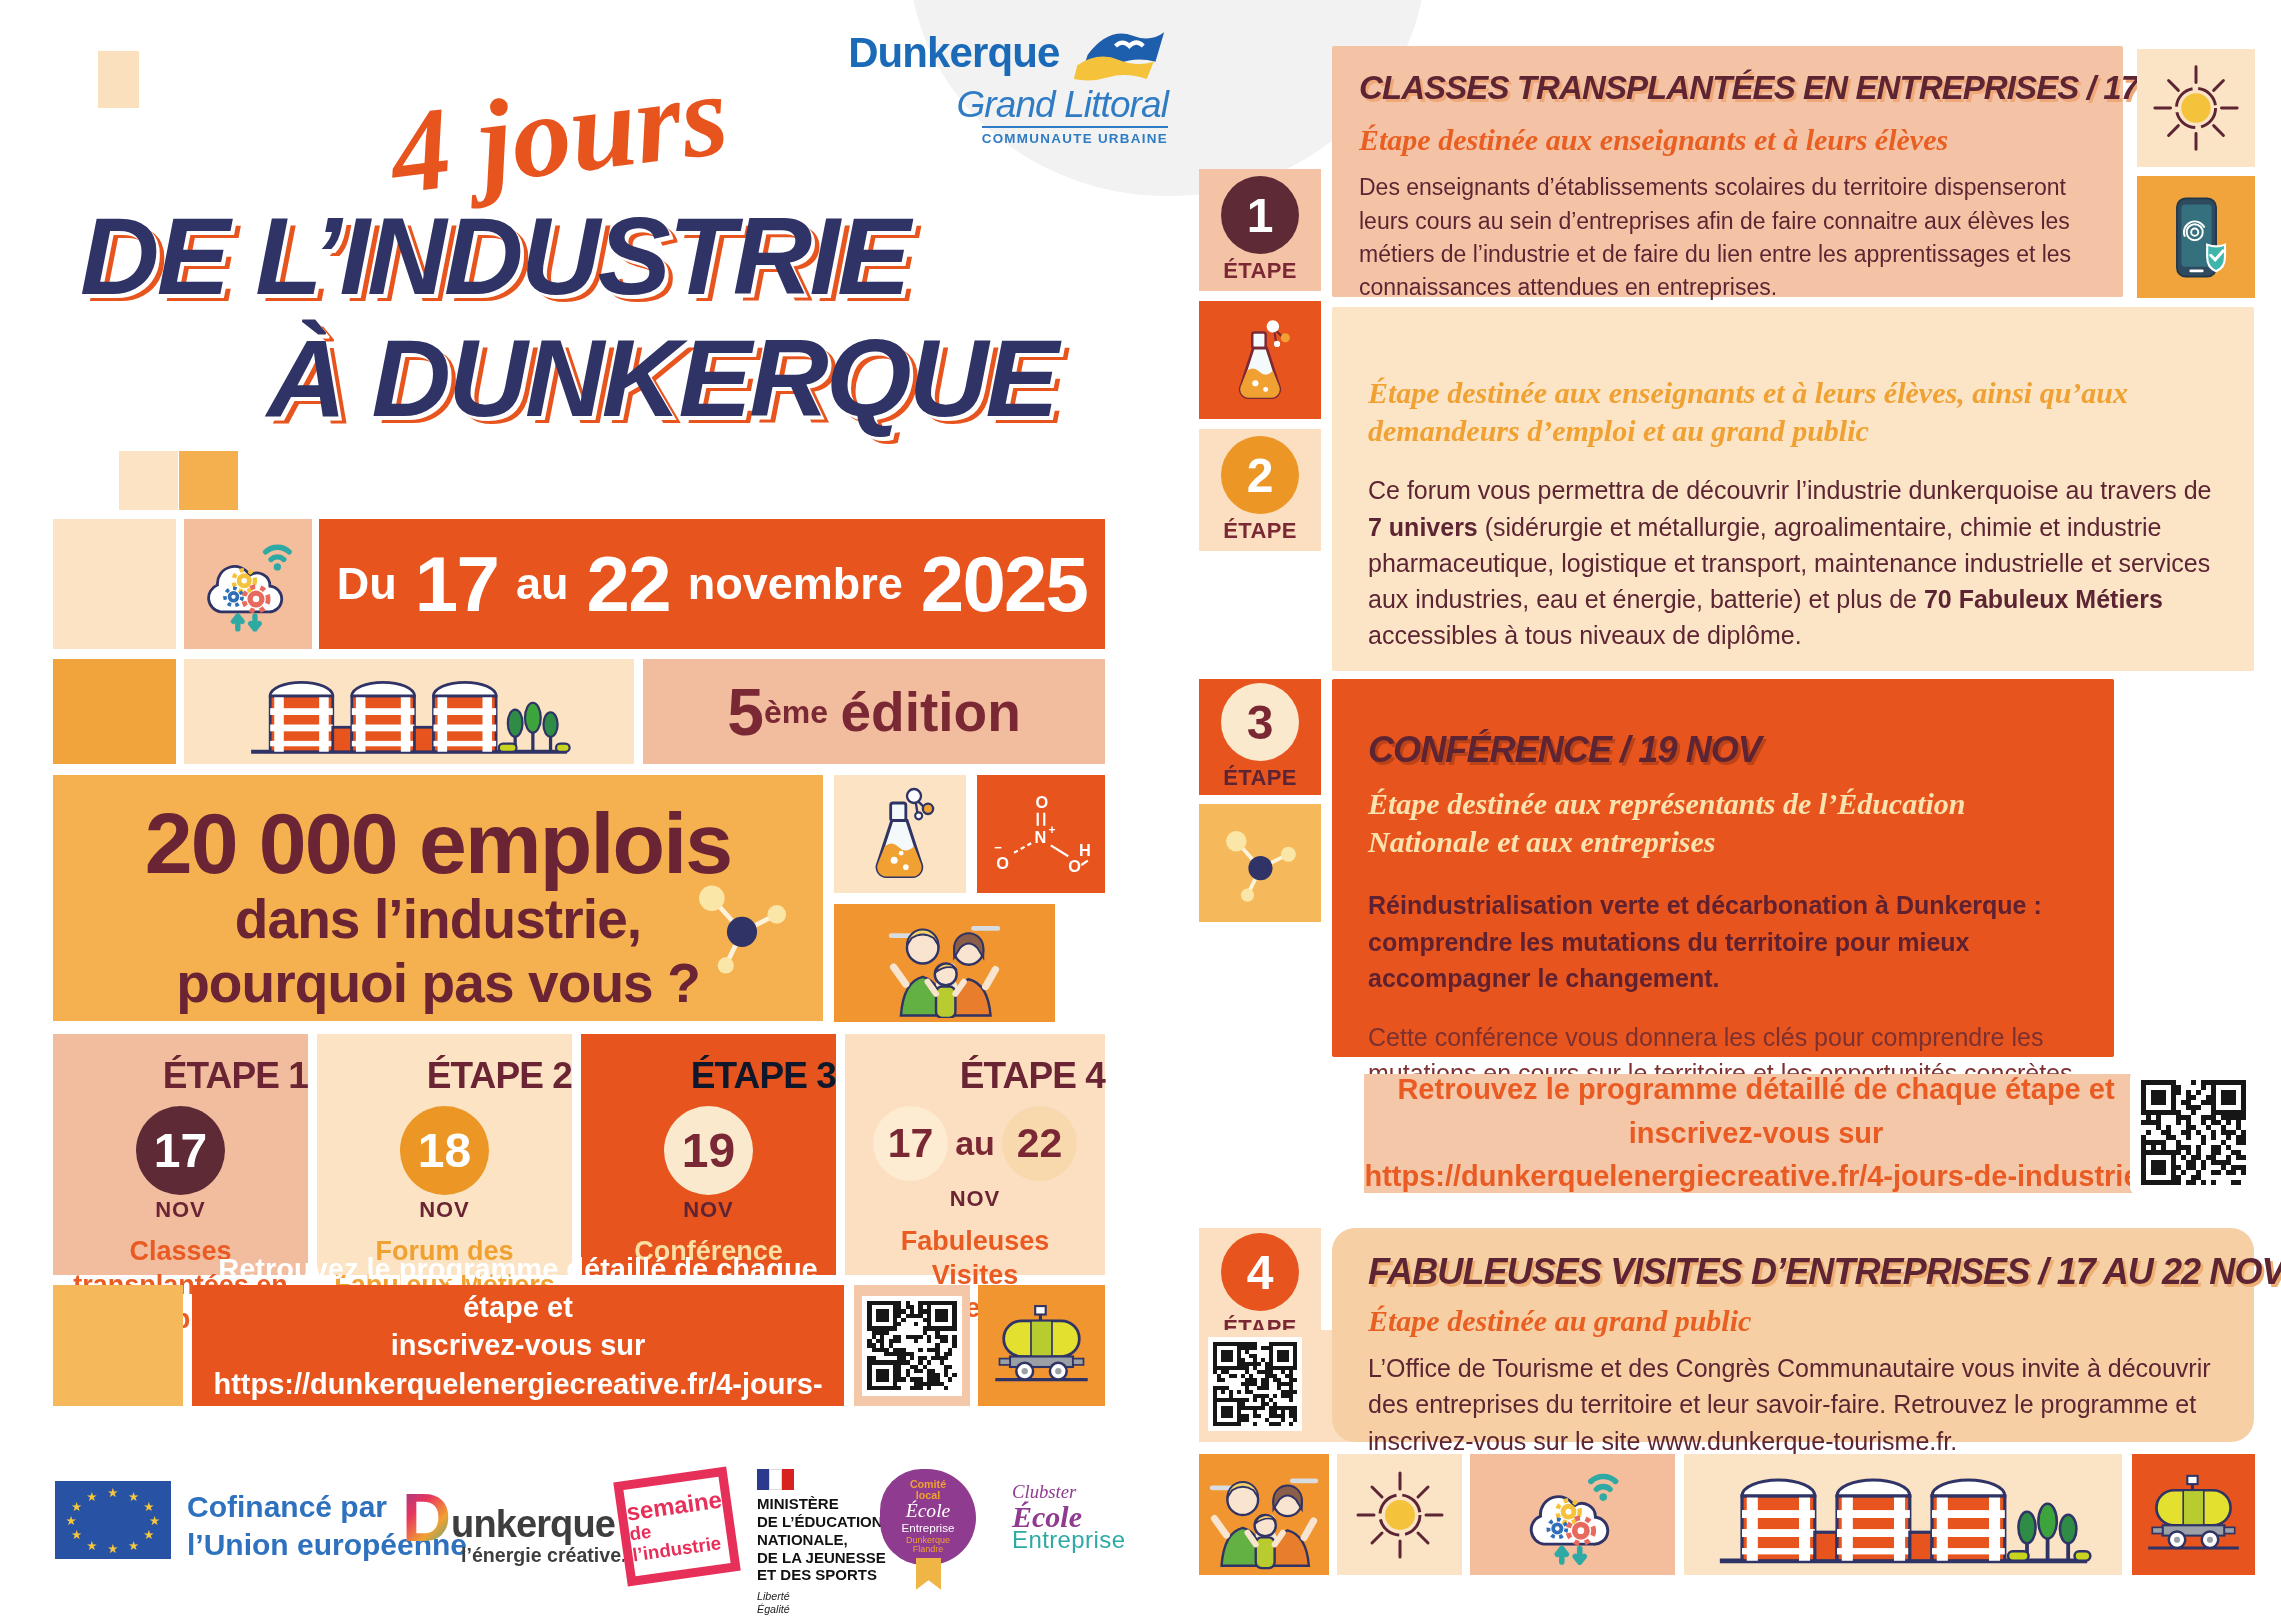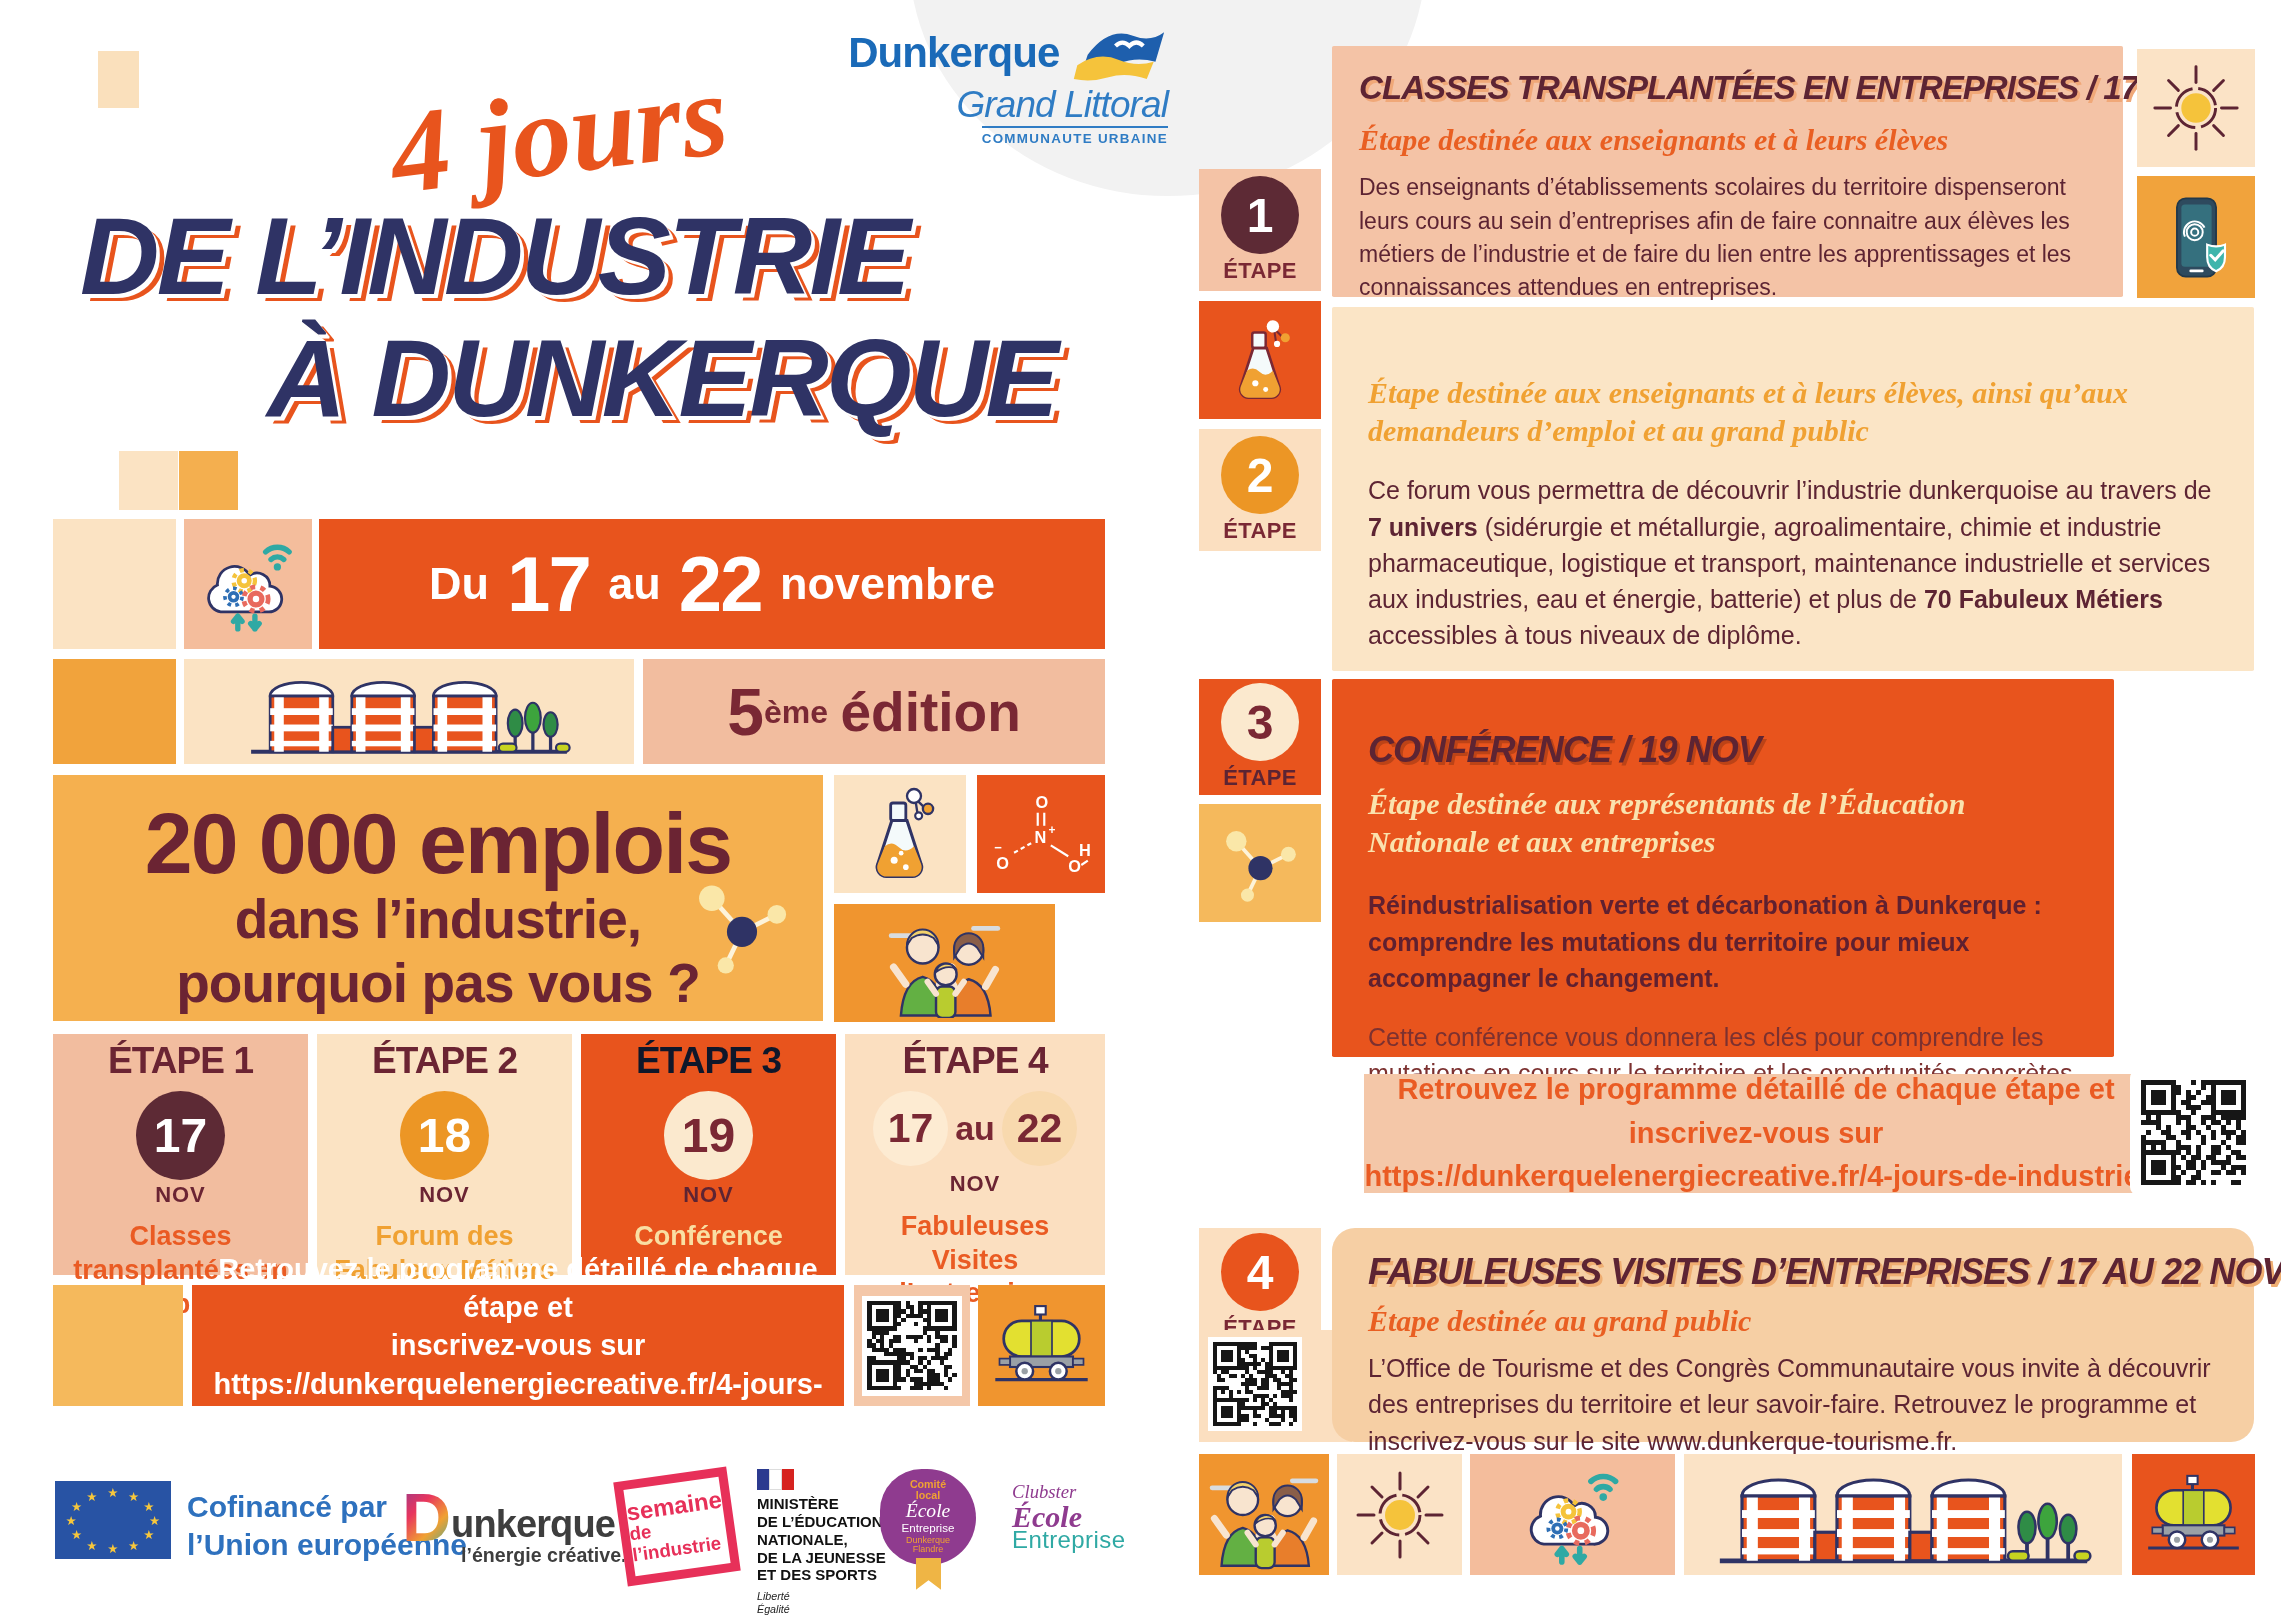--- a/index.html
+++ b/index.html
@@ -27,21 +27,21 @@
   .edition{background:#F2BD9F;display:flex;align-items:center;justify-content:center;color:#7A2834;font-weight:bold;}
   .ed-num{font-size:66px;}
   .ed-sup{font-size:32px;vertical-align:super;line-height:1;}
   .ed-word{font-size:55px;margin-left:12.5px;}
 
   .jobs{background:#F5B04F;color:#6B2433;text-align:center;font-weight:bold;padding-top:23px;}
   .jobs .l1{font-size:86px;letter-spacing:-1.8px;line-height:1.05;}
   .jobs .l2,.jobs .l3{font-size:55px;line-height:1.15;letter-spacing:-0.9px;}
 
   .card{top:1034px;height:241px;text-align:center;font-weight:bold;}
-  .card .lab{font-size:37px;color:#6B2433;margin-top:6px;letter-spacing:-0.9px;}
+  .card .lab{font-size:37px;color:#6B2433;margin-top:21px;letter-spacing:-0.9px;text-align:right;}
   .card .circ{width:89px;height:89px;border-radius:50%;margin:9px auto 1.8px auto;display:flex;align-items:center;justify-content:center;font-size:48px;}
   .card .nov{font-size:22px;color:#6B2433;letter-spacing:0.9px;}
   .card .desc{font-size:27px;margin-top:12.5px;line-height:1.25;padding:0 12.5px;}
   .mini-circ{display:inline-flex;width:75px;height:75px;border-radius:50%;align-items:center;justify-content:center;font-size:41px;color:#7A2834;}
 
   .prog-banner{background:#E8541D;color:#fff;font-weight:bold;font-size:29px;text-align:center;
     display:flex;flex-direction:column;justify-content:center;line-height:1.32;padding:0 18px;}
 
   
   .panel{border-radius:1.8px;}
@@ -141,20 +141,21 @@
         <path d="M40 92 V80 M40 80 l-4 5 M40 80 l4 5" stroke="#2FA9A4" stroke-width="5" fill="none" stroke-linecap="round"></path>
         <path d="M56 80 V92 M56 92 l-4 -5 M56 92 l4 -5" stroke="#2FA9A4" stroke-width="5" fill="none" stroke-linecap="round"></path>
       </svg>
     </div>
     <div class="abs date-banner" style="left:319px;top:519px;width:786px;height:130px;">
       <span class="db-w">Du</span>
       <span class="db-n">17</span>
       <span class="db-w">au</span>
       <span class="db-n">22</span>
       <span class="db-w">novembre</span>
+      <span class="db-n">2025</span>
     </div>
 
     <div class="abs" style="left:53px;top:659px;width:123px;height:105px;background:#F1A33C;"></div>
     <div class="abs" style="left:184px;top:659px;width:450px;height:105px;background:#FBE3C3;display:flex;align-items:flex-end;justify-content:center;">
       <svg width="392" height="98" viewBox="0 0 240 72">
         <line x1="4" y1="63" x2="236" y2="63" stroke="#2F3365" stroke-width="3"></line>
         <g>
           <rect x="18" y="22" width="46" height="41" fill="#E8541D" stroke="#2F3365" stroke-width="2"></rect>
           <rect x="21" y="22" width="7" height="41" fill="#fff"></rect>
             <rect x="54" y="22" width="7" height="41" fill="#fff"></rect>

